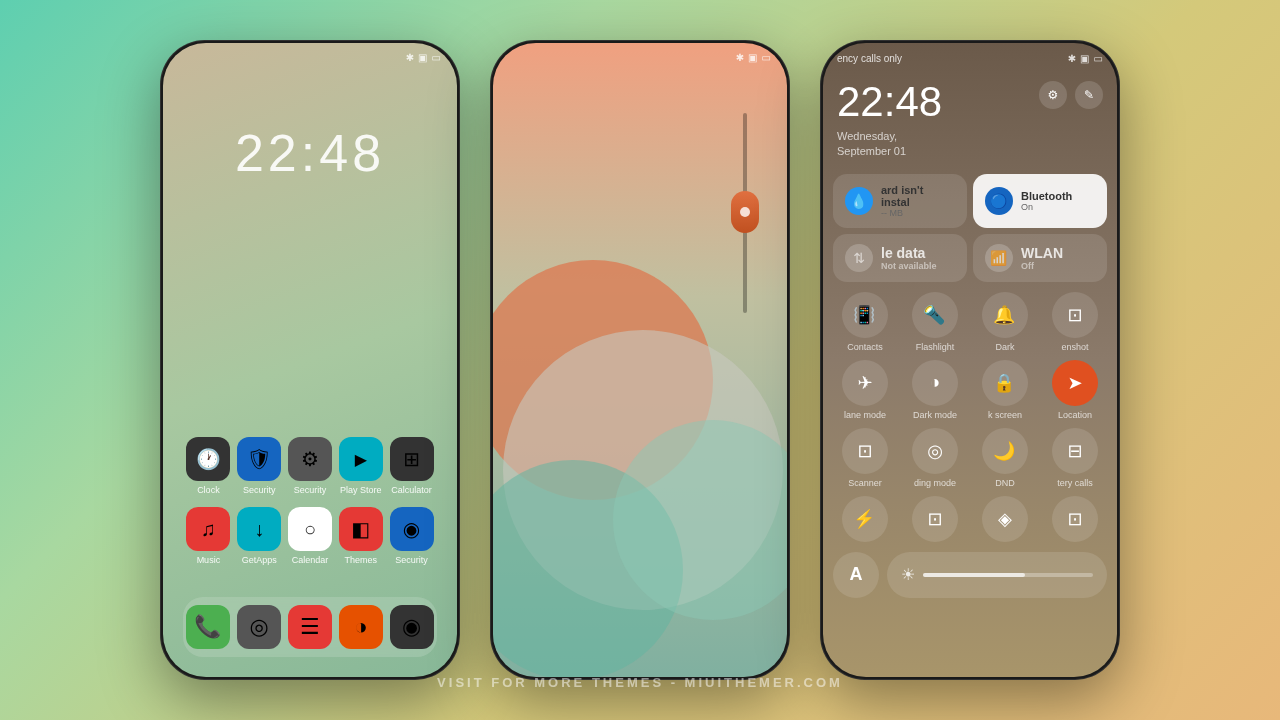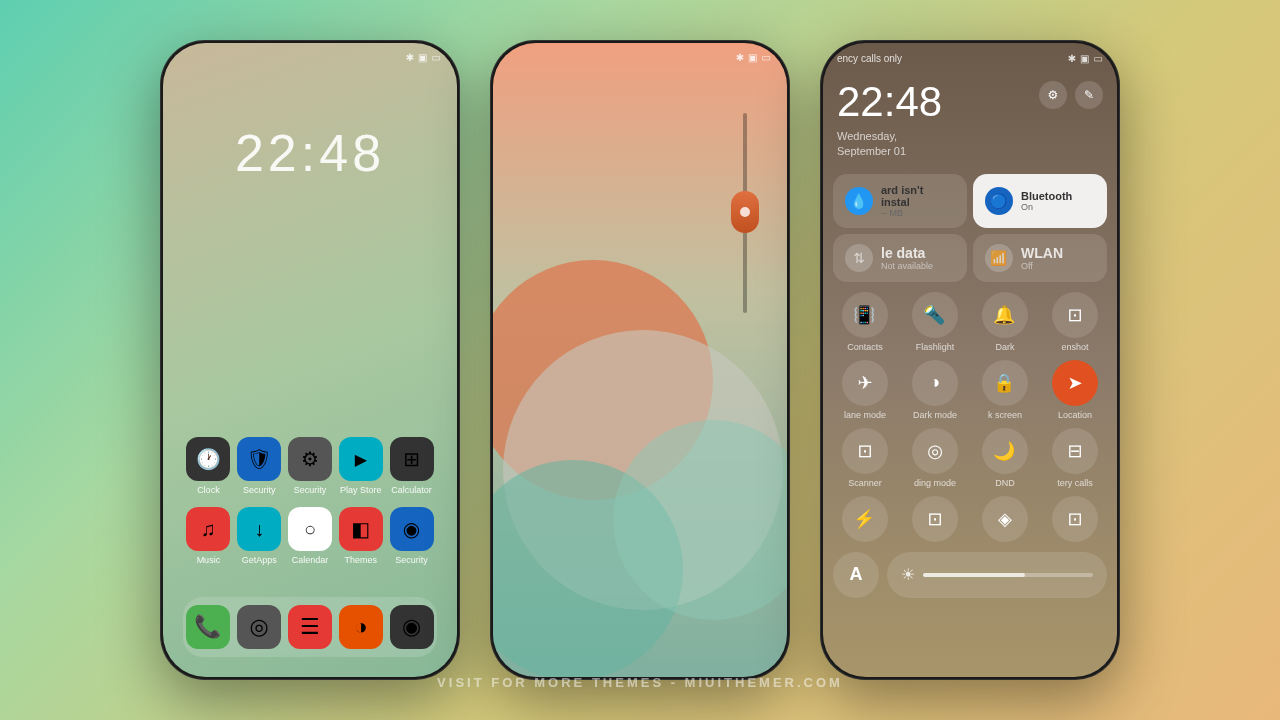--- a/index.html
+++ b/index.html
@@ -339,20 +339,21 @@
       color: #666;
     }
     .toggle-text-white .toggle-title {
       font-size: 14px;
       font-weight: 600;
       color: rgba(255,255,255,0.8);
     }
     .toggle-text-white .toggle-sub {
       font-size: 9px;
       color: rgba(255,255,255,0.5);
+      font-weight: bold;
     }
 
     
     .ctrl-grid {
       padding: 4px 10px;
       display: grid;
       grid-template-columns: repeat(4, 1fr);
       gap: 6px;
     }
 

